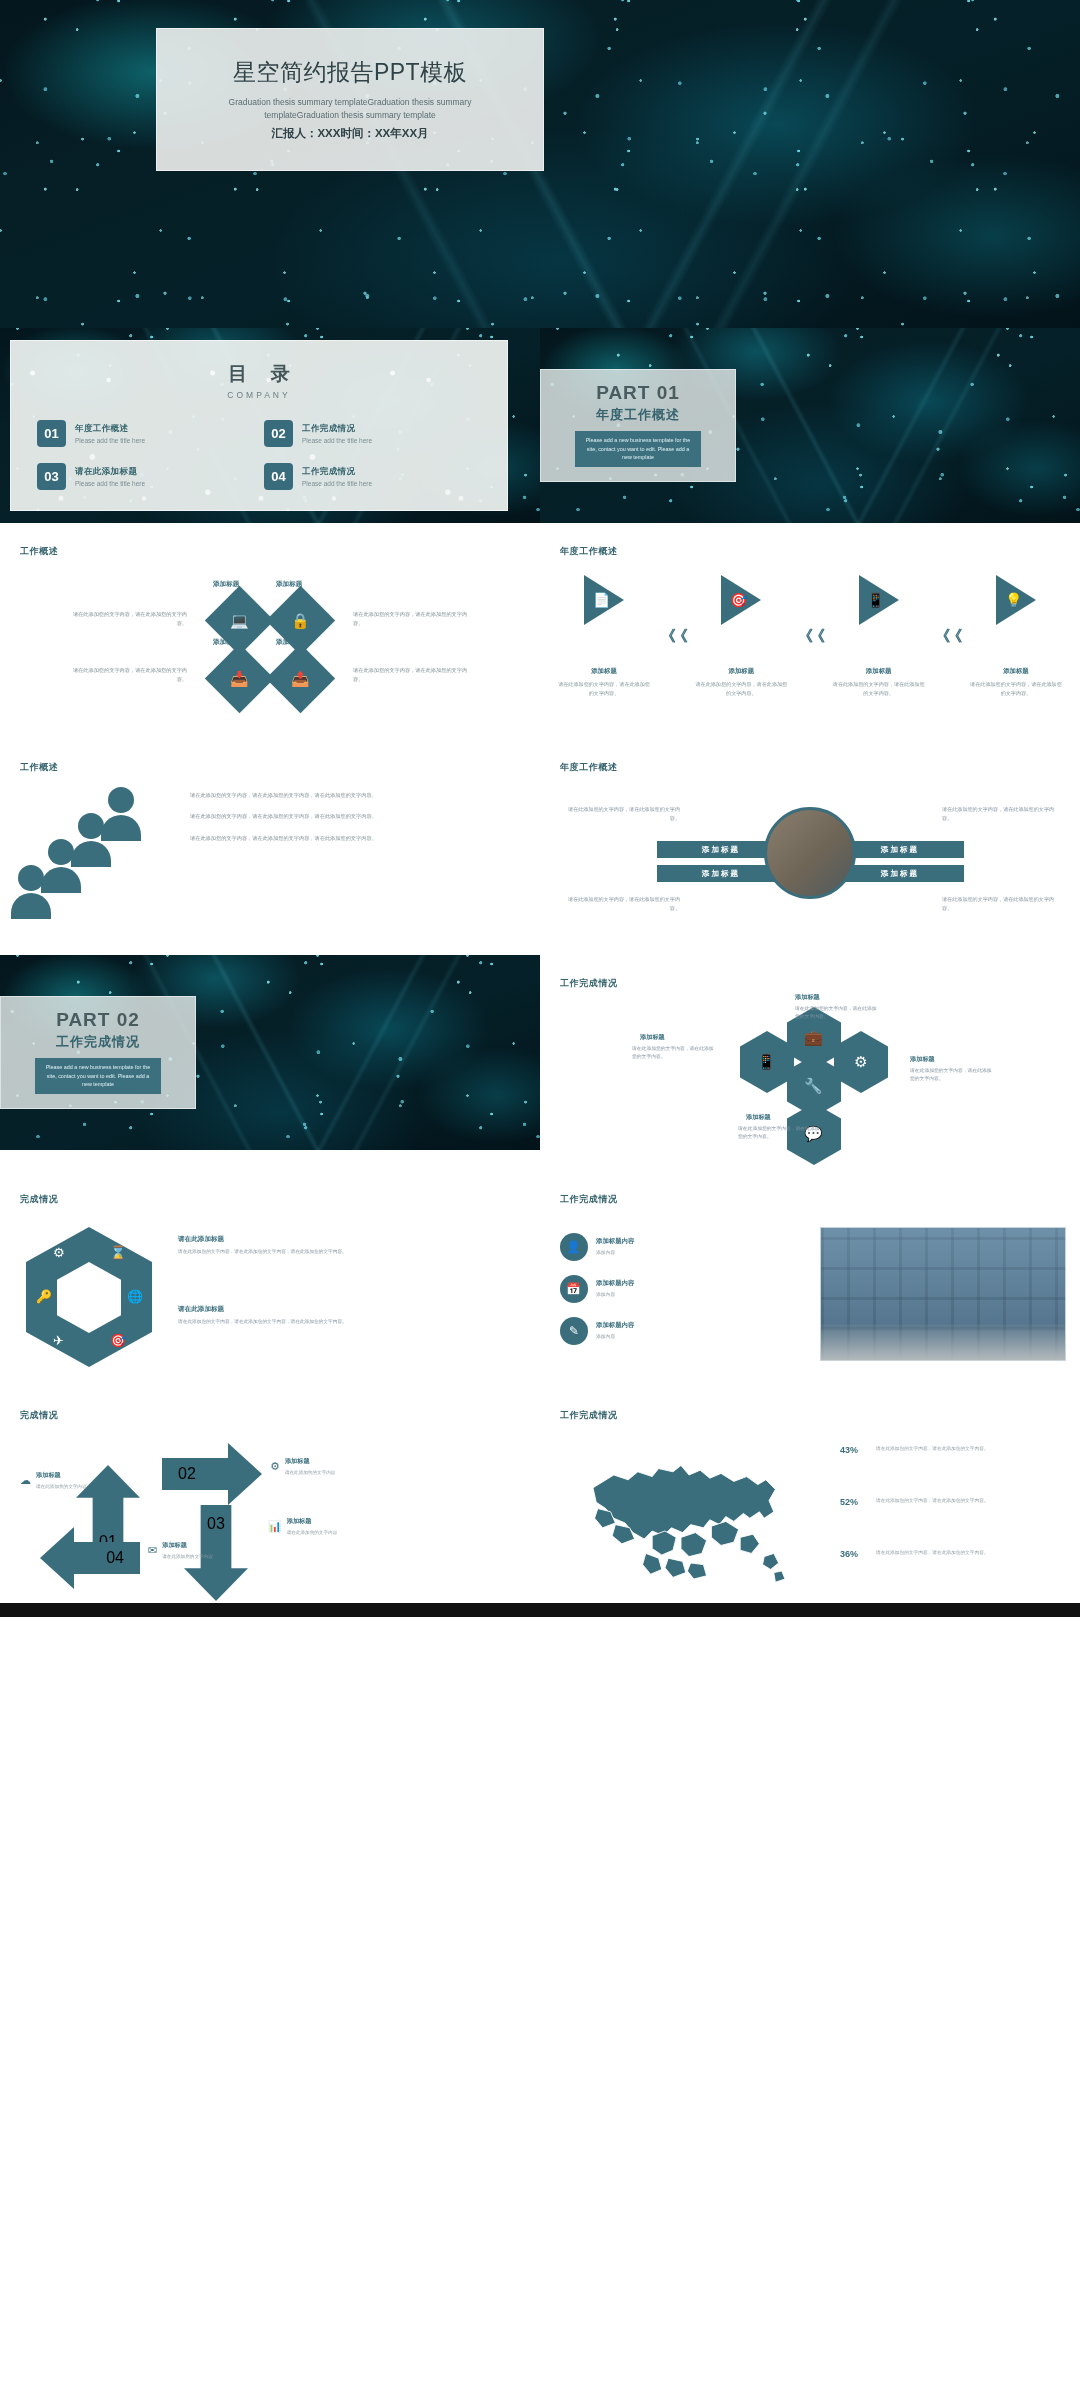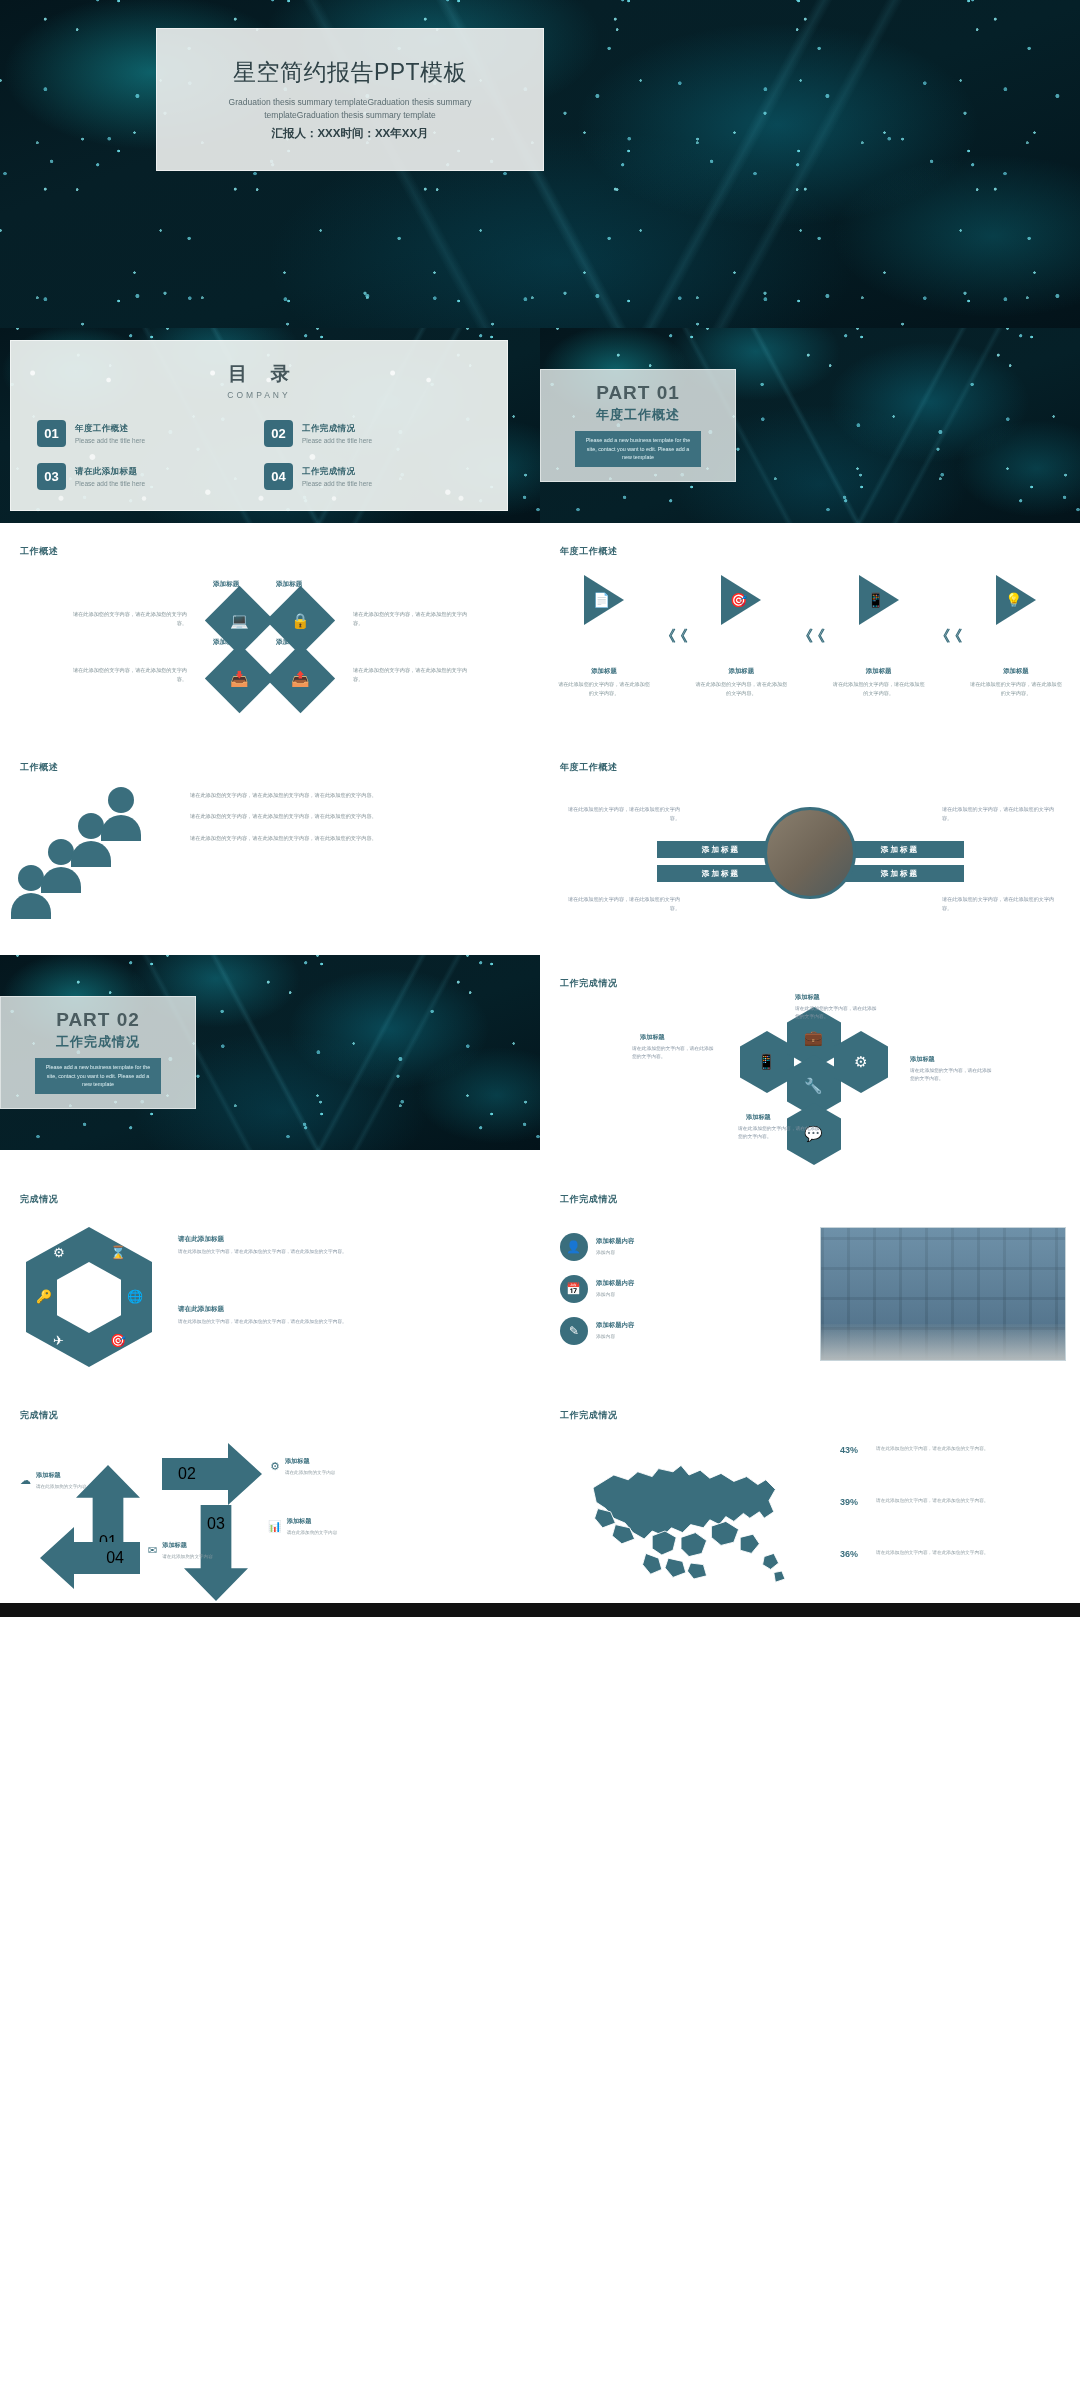--- a/index.html
+++ b/index.html
@@ -606,21 +606,21 @@
             <path d="M58 112 L76 116 L82 130 L66 136 L54 126 Z"></path>
             <path d="M36 92 L52 96 L58 110 L42 116 L32 104 Z"></path>
           </g>
         </svg>
       </div>
       <div class="statrow" style="left:300px; top:50px;">
         <div class="pct">43%</div>
         <div class="des">请在此添加您的文字内容，请在此添加您的文字内容。</div>
       </div>
       <div class="statrow" style="left:300px; top:102px;">
-        <div class="pct">39%</div>
+        <div class="pct">52%</div>
         <div class="des">请在此添加您的文字内容，请在此添加您的文字内容。</div>
       </div>
       <div class="statrow" style="left:300px; top:154px;">
         <div class="pct">36%</div>
         <div class="des">请在此添加您的文字内容，请在此添加您的文字内容。</div>
       </div>
     </section>
   </div>
 
   <div class="blackbar"></div>

